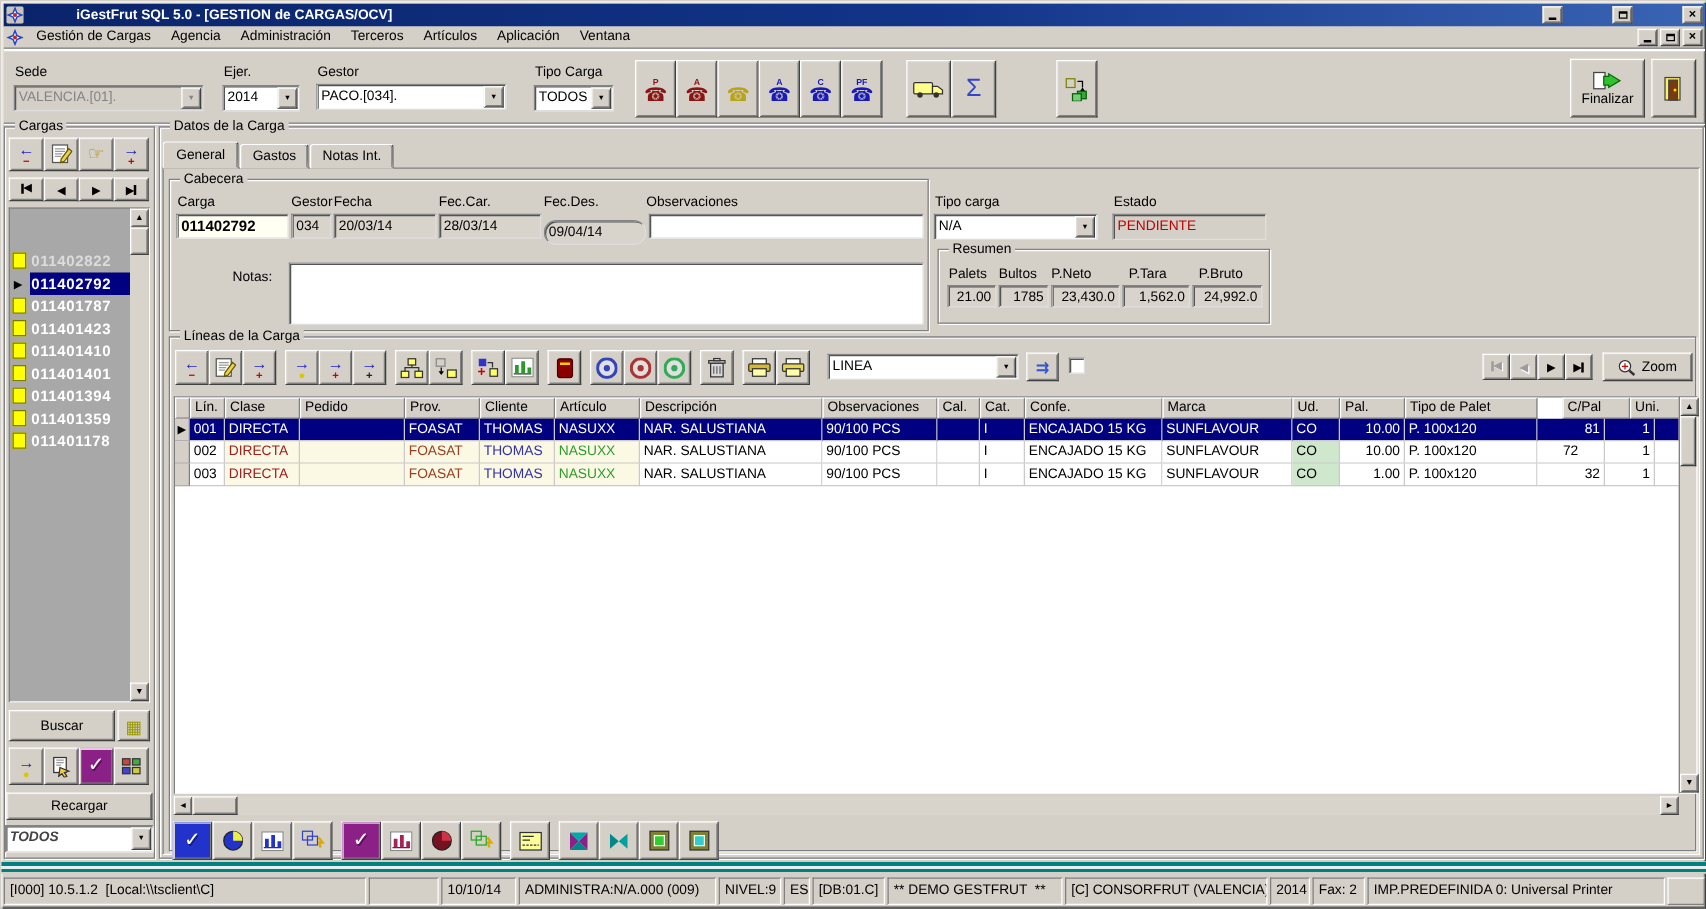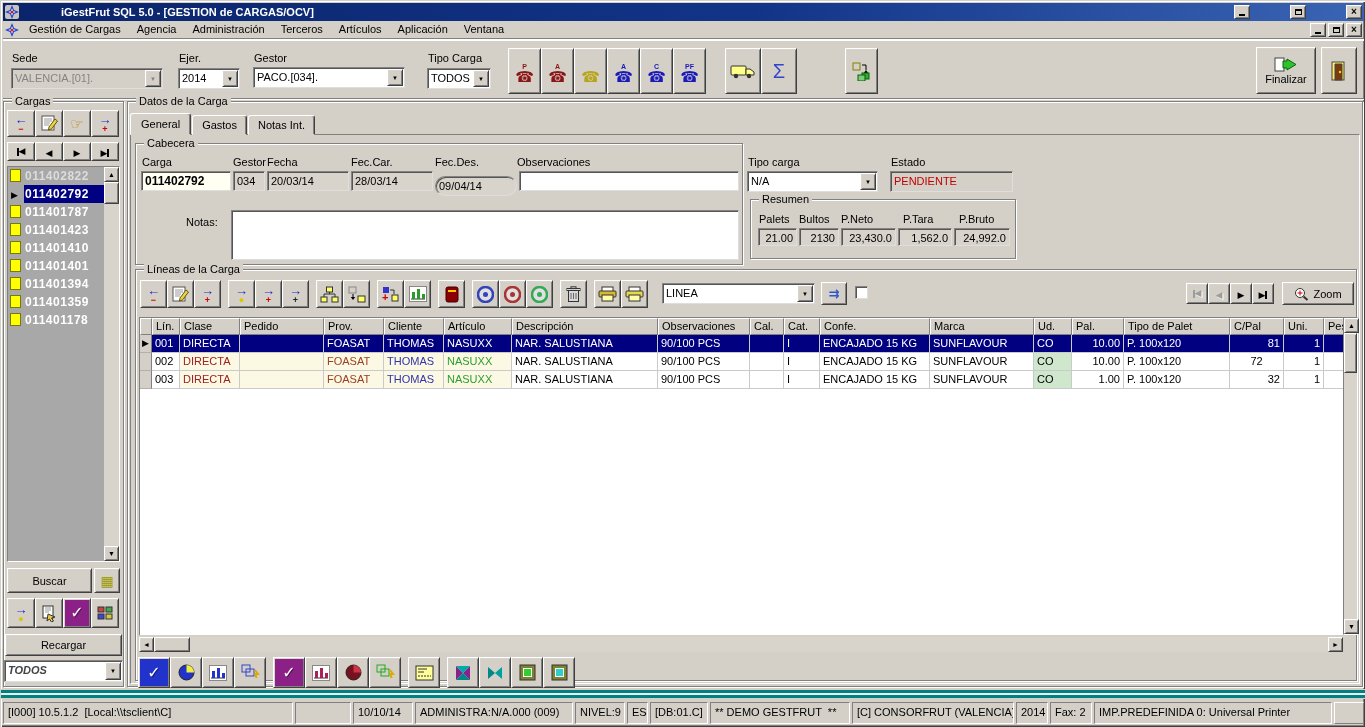--- a/index.html
+++ b/index.html
@@ -39,21 +39,21 @@
   .ic-phone{font-size:15px;line-height:14px;}
   .ic-arrow{display:inline-flex;flex-direction:column;align-items:center;line-height:1;}
   .ic-arrow .a{font-size:13px;font-weight:bold;line-height:11px;}
   .ic-arrow .s{font-size:9px;font-weight:bold;line-height:8px;}
   .ic-glyph{line-height:1;}
   .ic-bigcheck{color:#fff;font-size:16px;font-weight:bold;line-height:1;text-shadow:1px 1px 0 rgba(0,0,0,.4);}
   .ic-nav{display:inline-flex;align-items:center;font-size:9px;line-height:1;}
   .ic-nav .bar{display:inline-block;width:2px;height:8px;background:currentColor;}
   .dis{color:#9c9c9c;text-shadow:1px 1px 0 #fff;}
   .list{position:absolute;background:#a8a8a8;border:1px solid;border-color:#808080 #fff #fff #808080;display:flex;}
-  .litems{flex:1;overflow:hidden;}
+  .litems{flex:1;overflow:hidden;margin-top:33px;}
   .litem{display:flex;height:18px;}
   .litem .mark{width:11px;height:13px;background:#ffff00;border:1px solid #7a7a00;margin:2px 3px 0 2px;flex:none;}
   .litem.sel .mark{background:transparent;border-color:transparent;}
   .litem.sel .mark::before{content:"▶";font-size:9px;line-height:13px;color:#000;}
   .litem .ltxt{flex:1;color:#fff;font-weight:bold;font-size:12px;padding:2px 1px 0;letter-spacing:.5px;white-space:nowrap;}
   .litem.sel .ltxt{background:#000080;}
   .litem.dim .ltxt{color:#dcdcdc;}
   .vsb{width:15px;display:flex;flex-direction:column;background:#d8d4cc;}
   .sbtn{width:15px;height:15px;display:flex;align-items:center;justify-content:center;font-size:7px;flex:none;}
   .vsb .track{flex:1;}
@@ -407,21 +407,21 @@
       <div class="abs field estado" style="left:759px;top:36px;width:123px;height:21px;">PENDIENTE</div>
 
       <div class="groupbox" style="left:619px;top:64px;width:266px;height:60px;">
         <span class="legend">Resumen</span>
         <span class="flabel" style="left:8px;top:13px;">Palets</span>
         <span class="flabel" style="left:48px;top:13px;">Bultos</span>
         <span class="flabel" style="left:90px;top:13px;">P.Neto</span>
         <span class="flabel" style="left:152px;top:13px;">P.Tara</span>
         <span class="flabel" style="left:208px;top:13px;">P.Bruto</span>
         <div class="abs field" style="left:7px;top:28px;width:39px;height:18px;background:#d8d4cc;text-align:right;">21.00</div>
-        <div class="abs field" style="left:48px;top:28px;width:40px;height:18px;background:#d8d4cc;text-align:right;">2130</div>
+        <div class="abs field" style="left:48px;top:28px;width:40px;height:18px;background:#d8d4cc;text-align:right;">1785</div>
         <div class="abs field" style="left:90px;top:28px;width:55px;height:18px;background:#d8d4cc;text-align:right;">23,430.0</div>
         <div class="abs field" style="left:147px;top:28px;width:54px;height:18px;background:#d8d4cc;text-align:right;">1,562.0</div>
         <div class="abs field" style="left:203px;top:28px;width:56px;height:18px;background:#d8d4cc;text-align:right;">24,992.0</div>
       </div>
 
       <div class="groupbox" style="left:4px;top:134px;width:1222px;height:412px;padding-left:20px;">
         <span class="legend">Líneas de la Carga</span>
         <div class="abs" id="lineas-icons" style="left:4px;top:10px;display:flex;align-items:center;">
             <div class="tbtn raised" style="width: 27px; height: 28px;">
               <span><span class="ic-arrow">
@@ -615,21 +615,21 @@
               <span class="gcell" style="width: 68px;">Artículo</span>
               <span class="gcell" style="width: 146px;">Descripción</span>
               <span class="gcell" style="width: 92px;">Observaciones</span>
               <span class="gcell" style="width: 34px;">Cal.</span>
               <span class="gcell" style="width: 36px;">Cat.</span>
               <span class="gcell" style="width: 110px;">Confe.</span>
               <span class="gcell" style="width: 104px;">Marca</span>
               <span class="gcell" style="width: 38px;">Ud.</span>
               <span class="gcell" style="width: 52px;">Pal.</span>
               <span class="gcell" style="width: 106px;">Tipo de Palet</span>
-              <span class="gcell" style="width: 54px;">C/Pal</span>
+              <span class="gcell" style="width: 54px; margin-left: 20px;">C/Pal</span>
               <span class="gcell" style="width: 40px;">Uni.</span>
               <span class="gcell" style="width: 40px;">Pes</span>
             </div>
             <div class="grow sel">
               <span class="gutter">▶</span>
               <span class="gcell" style="width: 28px;">001</span>
               <span class="gcell cream" style="width: 60px; color: rgb(160, 32, 32);">DIRECTA</span>
               <span class="gcell cream" style="width: 84px;"></span>
               <span class="gcell cream" style="width: 60px; color: rgb(154, 64, 32);">FOASAT</span>
               <span class="gcell cream" style="width: 60px; color: rgb(51, 51, 170);">THOMAS</span>

